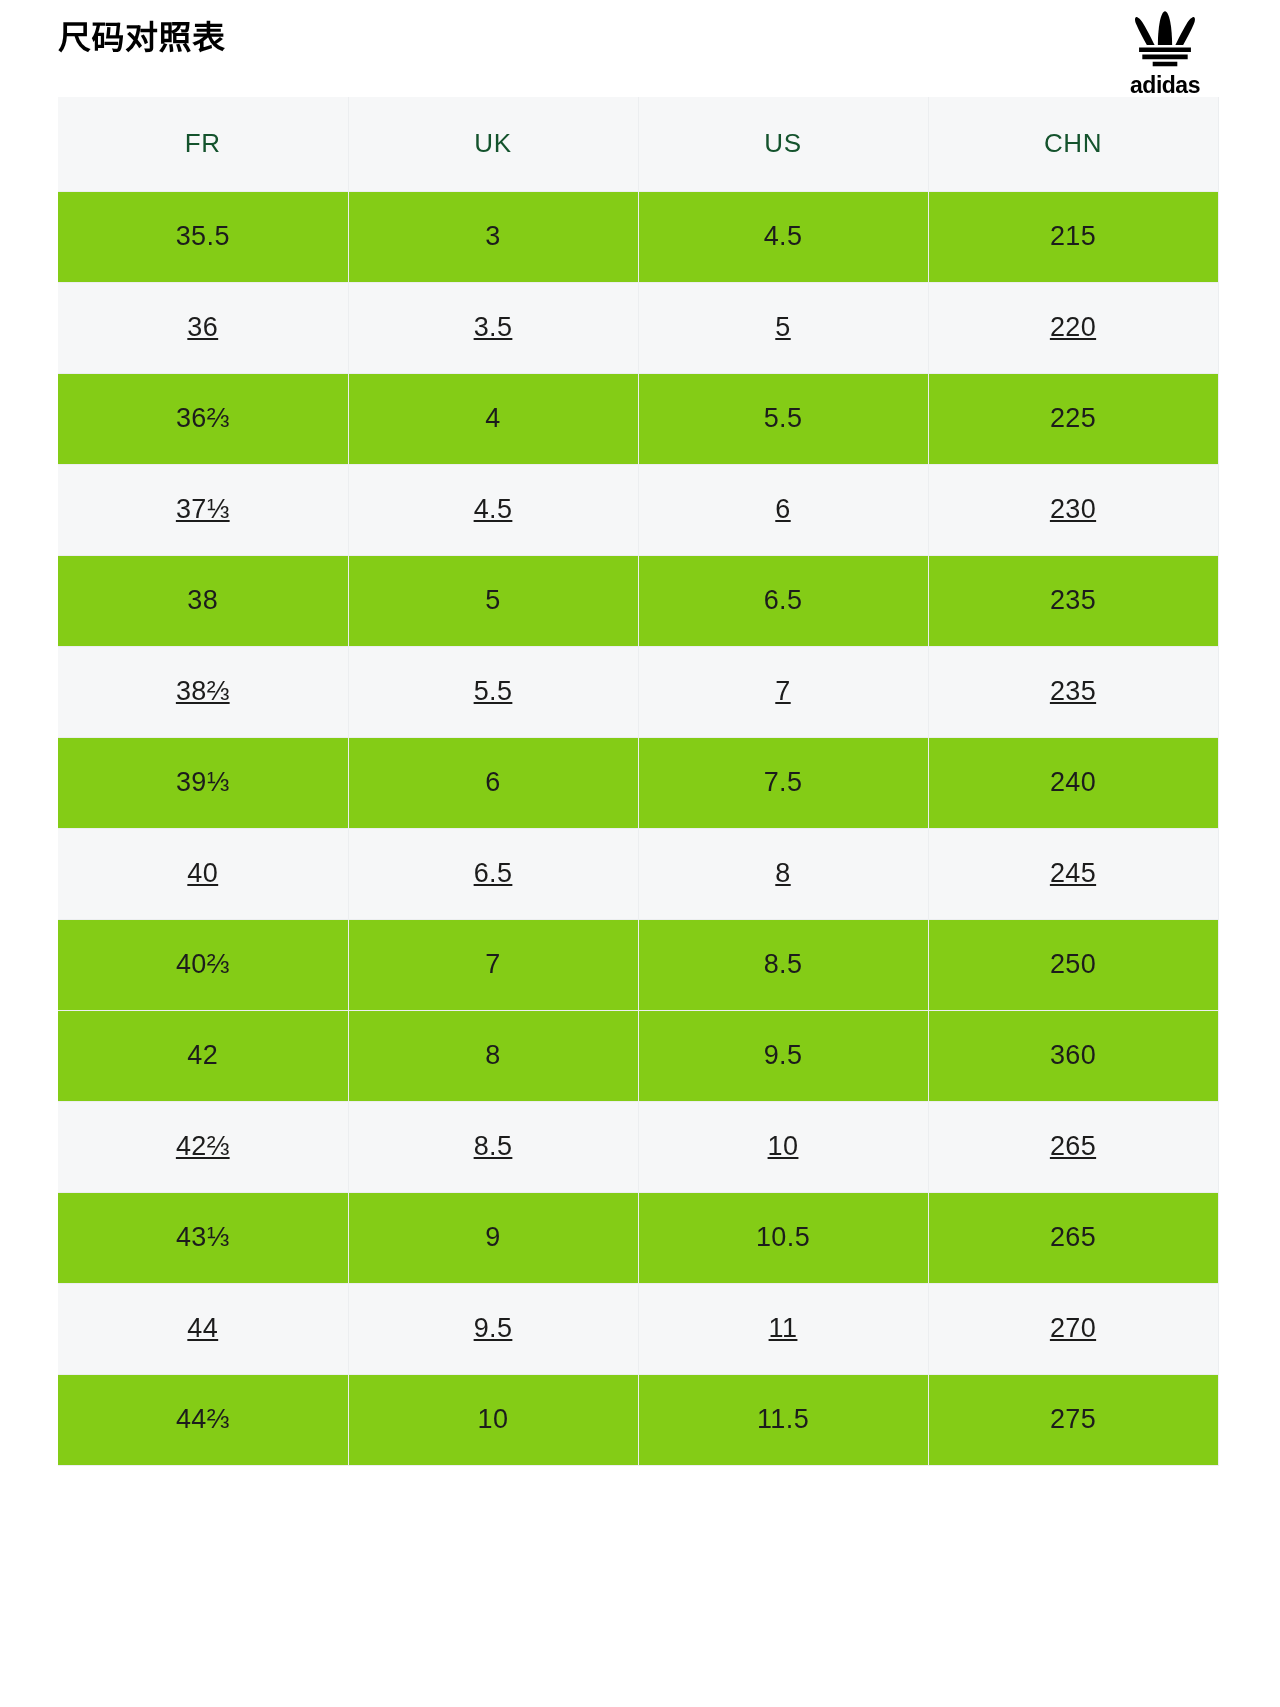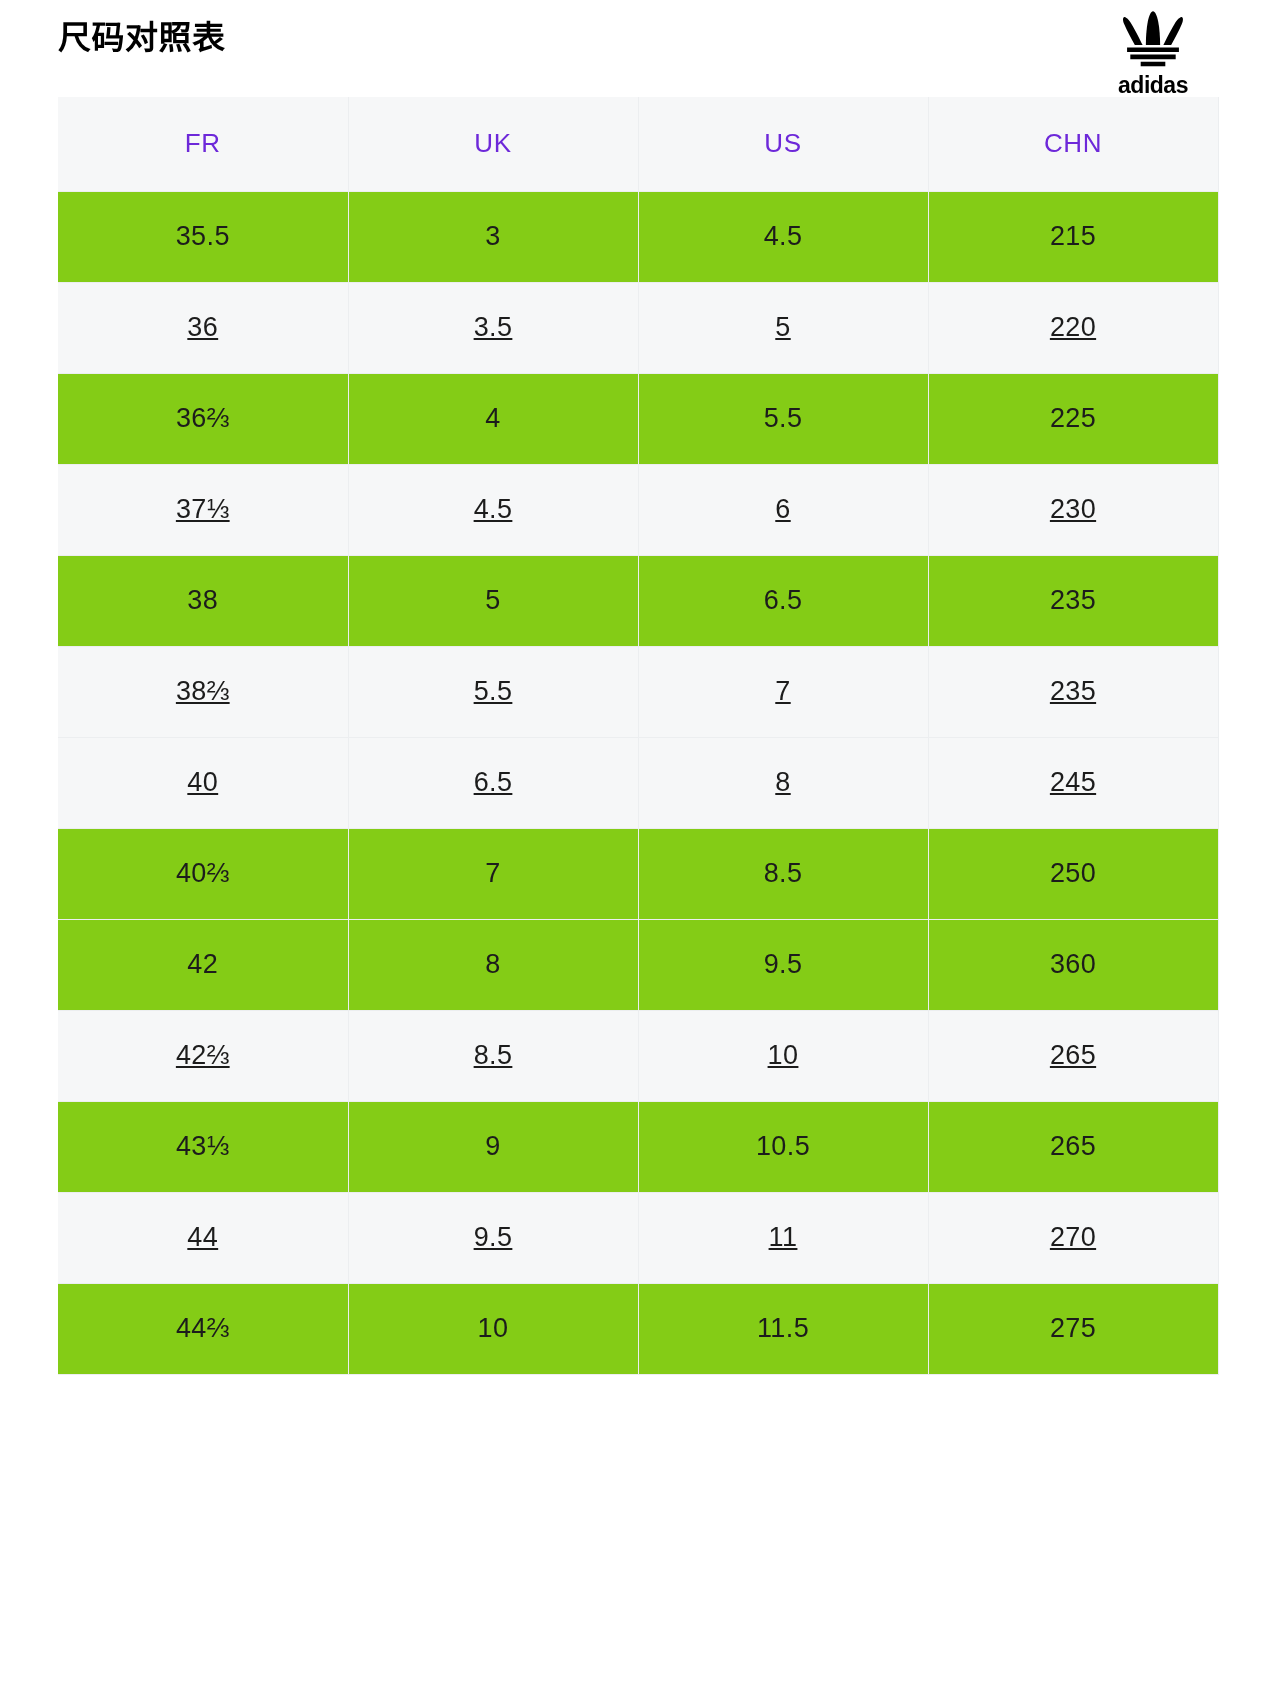--- a/index.html
+++ b/index.html
@@ -40,21 +40,21 @@
     font-size: 33px;
     font-weight: 700;
     letter-spacing: 0.5px;
     color: #000000;
     line-height: 44px;
     white-space: nowrap;
   }
 
   .brand-logo {
     position: absolute;
-    right: 88px;
+    right: 76px;
     top: 6px;
     width: 78px;
     height: 70px;
   }
   .brand-logo svg { display: block; width: 78px; height: 70px; }
 
   
   .size-table-wrap {
     position: absolute;
     left: 58px;
@@ -79,21 +79,21 @@
   }
   table.size-table th:last-child,
   table.size-table td:last-child {
     border-right: 1px solid #eceef0;
   }
   table.size-table th {
     height: 94px;
     background: #f6f7f8;
     font-size: 26px;
     font-weight: 400;
-    color: #6d28d9;
+    color: #14532d;
     letter-spacing: 0.6px;
   }
   table.size-table td {
     height: 91px;
     font-size: 27px;
     font-weight: 400;
     color: #1c1c1c;
     letter-spacing: 0.4px;
   }
   table.size-table tbody tr.odd td { background: #84cc16; }
@@ -172,20 +172,26 @@
             <td>5</td>
             <td>6.5</td>
             <td>235</td>
           </tr>
           <tr class="even">
             <td>38⅔</td>
             <td>5.5</td>
             <td>7</td>
             <td>235</td>
           </tr>
+          <tr class="odd">
+            <td>39⅓</td>
+            <td>6</td>
+            <td>7.5</td>
+            <td>240</td>
+          </tr>
           <tr class="even">
             <td>40</td>
             <td>6.5</td>
             <td>8</td>
             <td>245</td>
           </tr>
           <tr class="odd">
             <td>40⅔</td>
             <td>7</td>
             <td>8.5</td>

